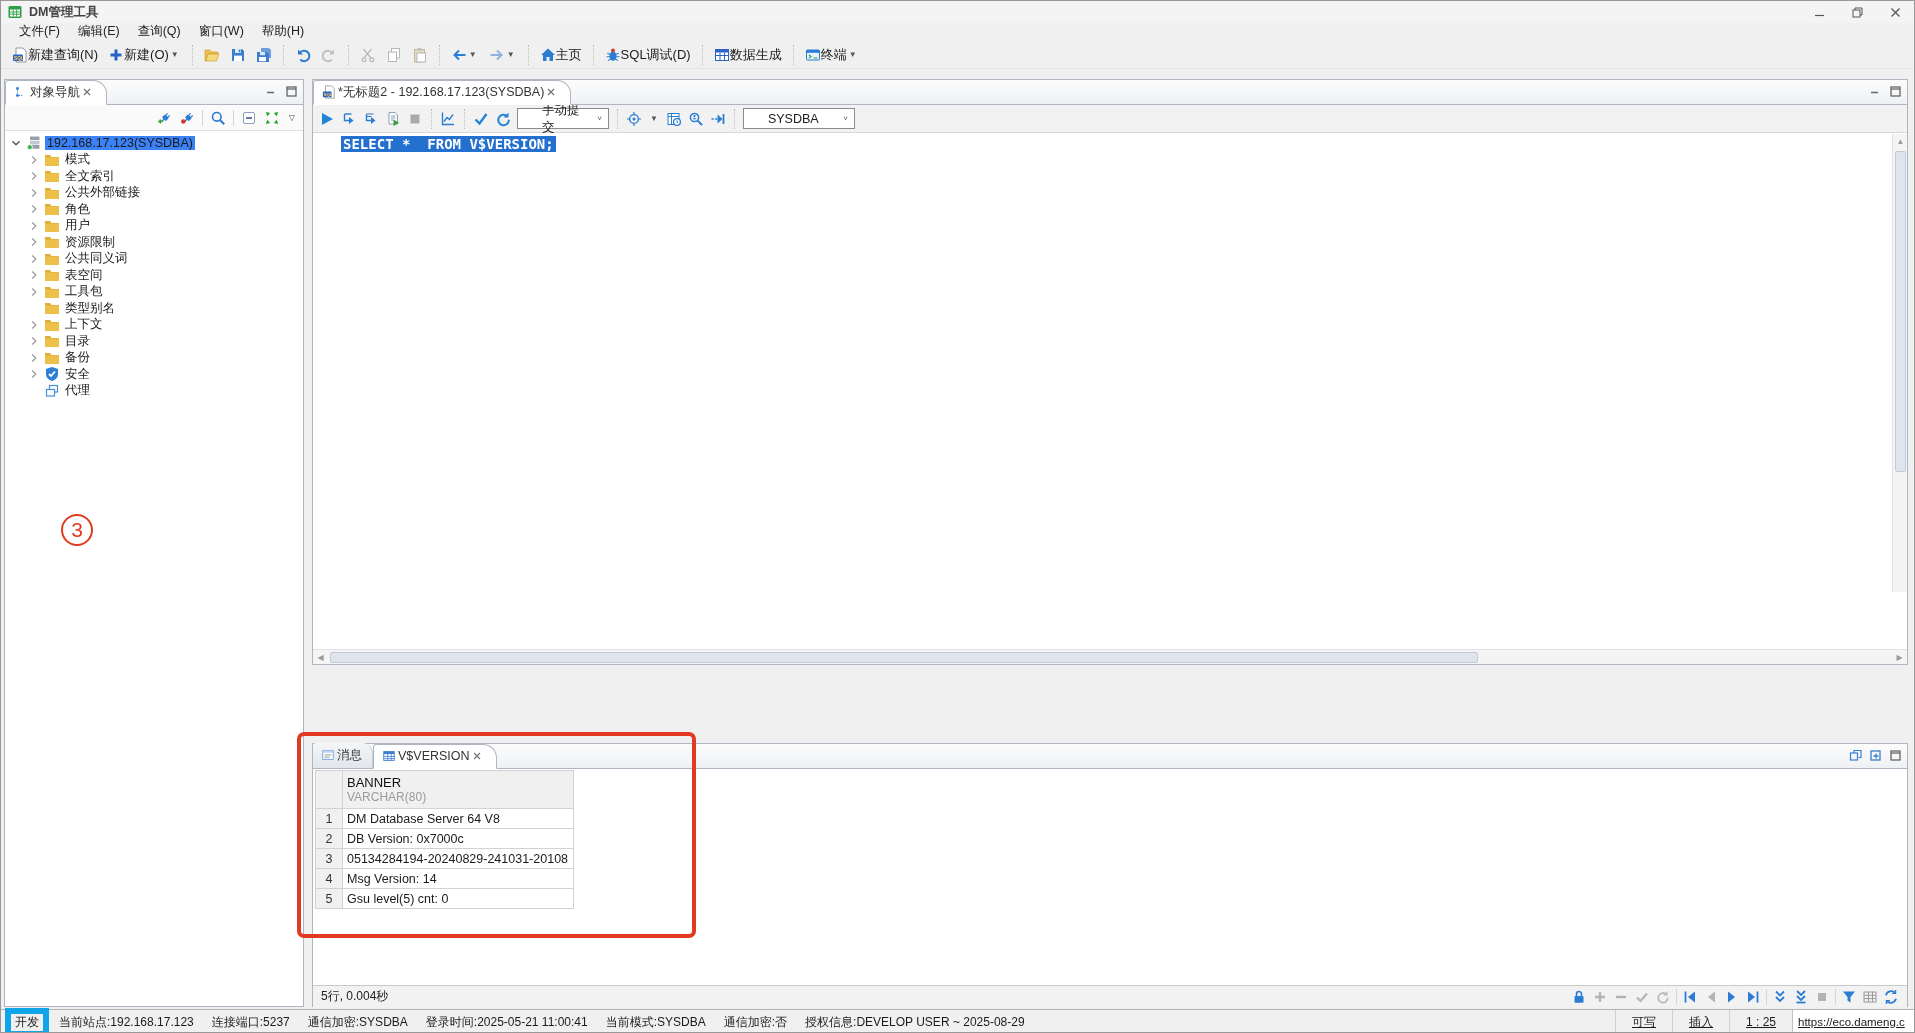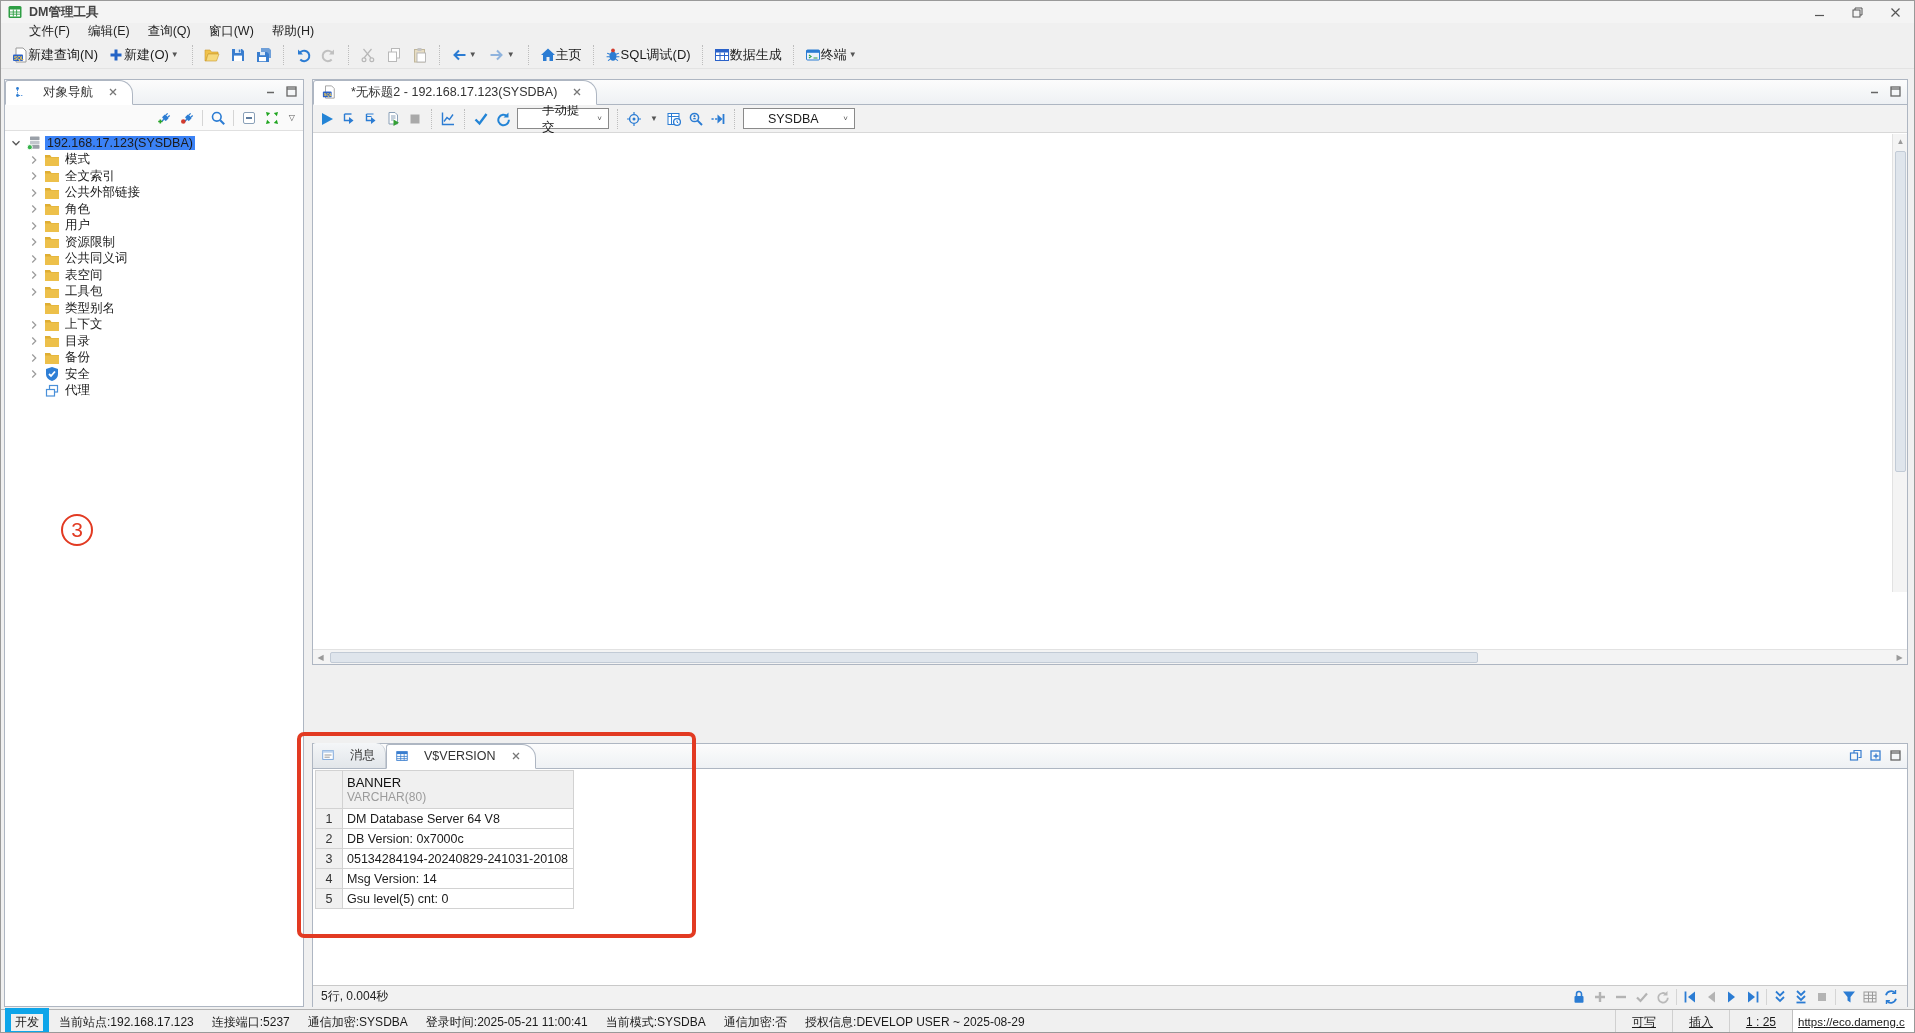--- a/index.html
+++ b/index.html
@@ -14,33 +14,33 @@
   .ic svg { width:100%; height:100%; display:block; }
   .ic14 { width:14px; height:14px; }
 
   
   .titlebar { position:absolute; left:0; top:0; width:100%; height:22px; background:#f4f4f4; display:flex; align-items:center; padding-left:6px; }
   .titlebar .title { margin-left:6px; color:#444; font-size:12.5px;font-weight:bold; }
   .winbtns { position:absolute; right:0; top:0; height:22px; display:flex; }
   .winbtn { width:38px; height:22px; display:flex; align-items:center; justify-content:center; }
 
   
-  .menubar { position:absolute; left:0; top:22px; width:100%; height:16px; display:flex; align-items:center; padding-left:20px; gap:2px; }
+  .menubar { position:absolute; left:0; top:22px; width:100%; height:16px; display:flex; align-items:center; padding-left:10px; gap:2px; }
   .menu-item { padding:0 8px; font-size:12.5px; color:#222; }
 
   
   .toolbar { position:absolute; left:0; top:40px; width:100%; height:28px; display:flex; align-items:center; padding-left:6px; border-bottom:1px solid #e3e3e3; }
   .tbtn { display:flex; align-items:center; gap:0; padding:2px 5px; border-radius:2px; white-space:nowrap; }
   .tb-sep { width:0; height:20px; border-left:1px dotted #bdbdbd; margin:0 6px; }
   .dd { font-size:8px; color:#555; padding:0 2px; }
 
   
   .panel { position:absolute; background:#fff; border:1px solid #aeb6c2; }
   .tabbar { display:flex; align-items:flex-end; height:25px; background:linear-gradient(#fcfcfc,#eef1f4); border-bottom:1px solid #aeb6c2; position:relative; }
-  .tab { display:flex; align-items:center; gap:15px; padding:3px 10px 4px 8px; height:25px; font-size:12.5px; color:#333;
+  .tab { display:flex; align-items:center; gap:2px; padding:3px 10px 4px 8px; height:25px; font-size:12.5px; color:#333;
          border-right:1px solid #c6ccd4; background:linear-gradient(#f4f6f8,#e2e6ea); border-top-left-radius:3px; border-top-right-radius:10px; }
   .tab.active { background:#fff; border:1px solid #aeb6c2; border-bottom:1px solid #fff; margin-bottom:-1px; border-top-right-radius:14px; padding-right:14px; }
   .tab-x { width:10px; height:10px; }
   .panel-btns { position:absolute; right:4px; top:5px; display:flex; gap:6px; align-items:center; }
 
   
   #navigator { left:3px; top:78px; width:300px; height:928px; }
   .nav-toolbar { height:26px; display:flex; align-items:center; justify-content:flex-end; gap:7px; padding-right:6px; border-bottom:1px solid #e0e0e0; background:#fafafa; }
   .nav-sep { width:0; height:16px; border-left:1px solid #d5d5d5; }
   .tree { padding-top:4px; }
@@ -697,20 +697,23 @@
           <path d="M13.5 3v10" stroke="#2b7cd3" stroke-width="1.8"></path>
         </svg>
       </span>
     <span class="tb-sep" style="margin:0 2px"></span>
     <div class="combo" style="width:112px">
       <span>SYSDBA</span>
       <span class="dd">˅</span>
     </div>
   </div>
 
+  <div class="ed-body">
+    <span class="sql-line">SELECT *  FROM V$VERSION;</span>
+  </div>
 
   <div class="scroll-v">
     <div class="sb-btn">▲</div>
     <div class="sb-thumb-v"></div>
   </div>
   <div class="scroll-h">
     <div class="sb-btn">◀</div>
     <div class="sb-thumb-h"></div>
     <div class="sb-btn" style="margin-left:auto">▶</div>
   </div>

